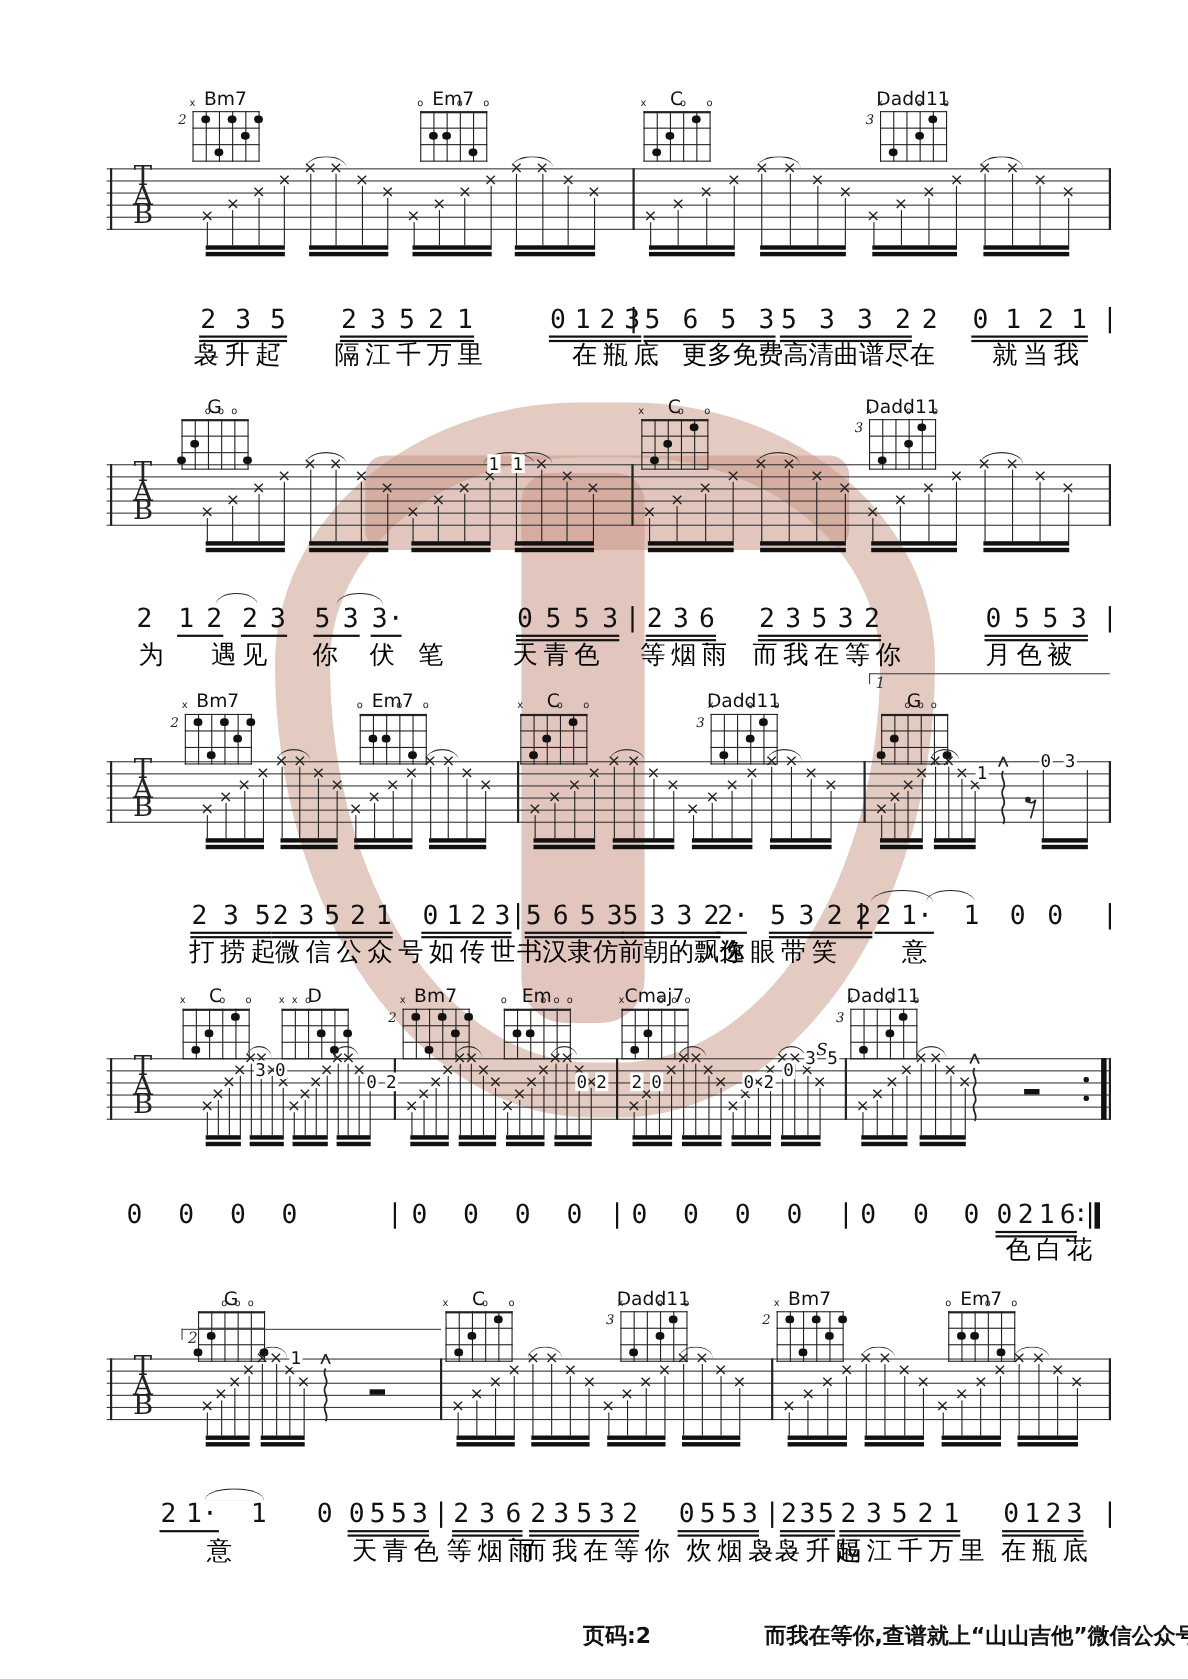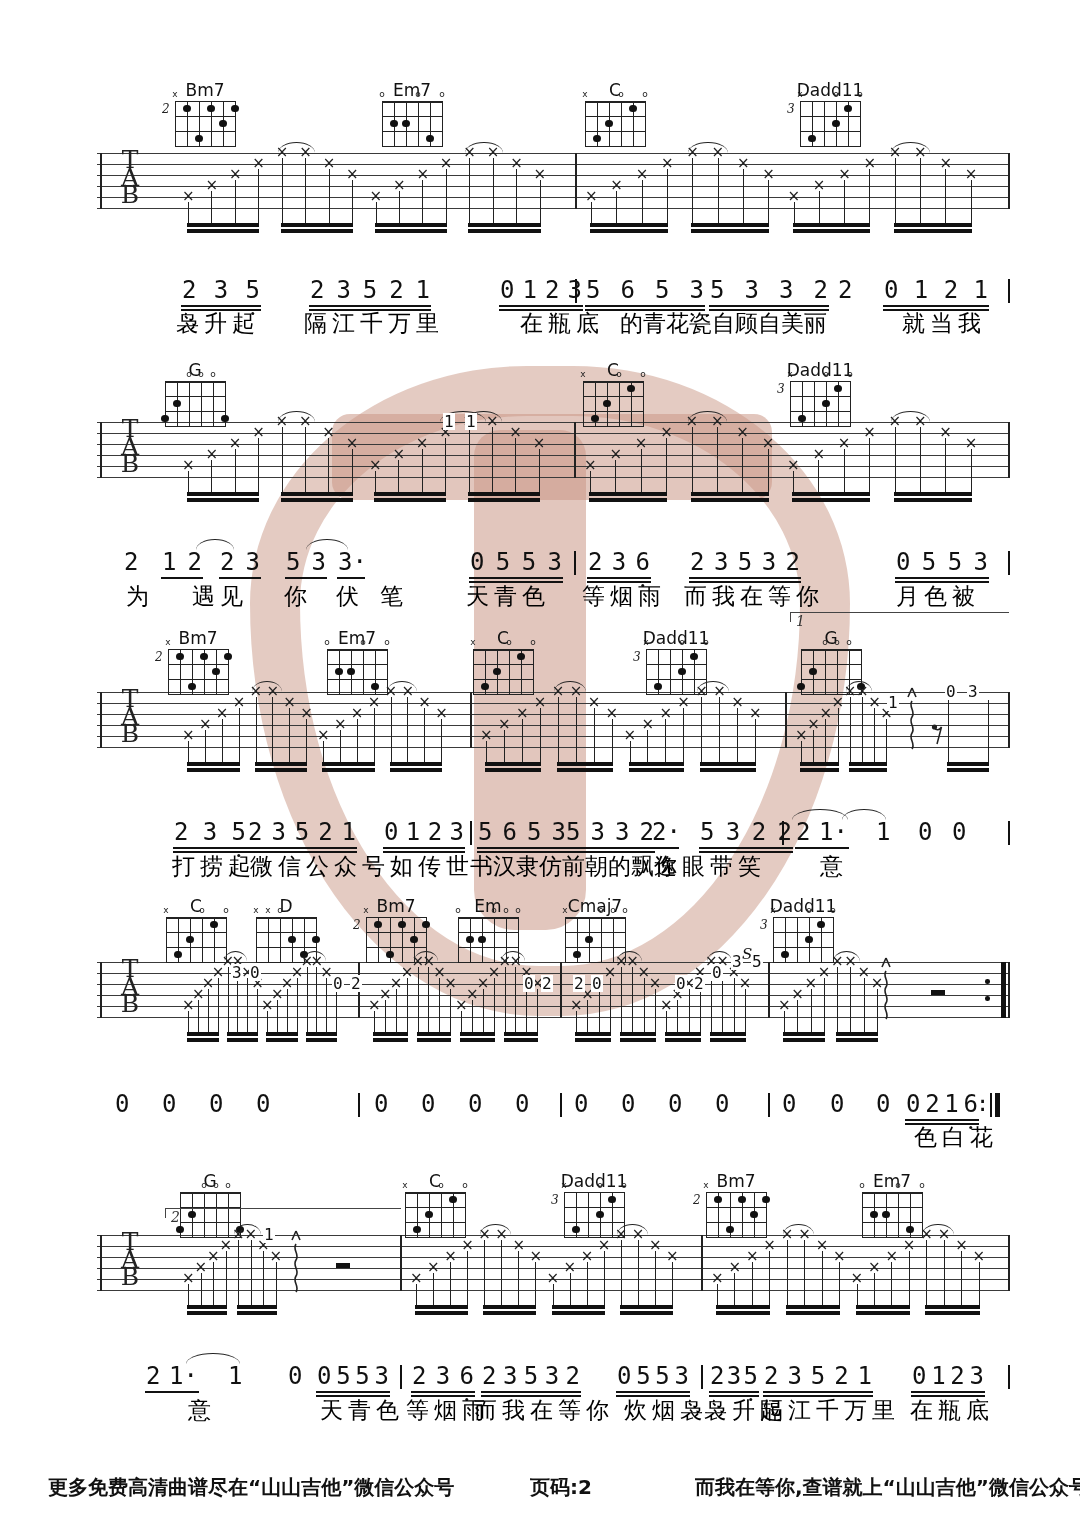--- a/index.html
+++ b/index.html
@@ -247,21 +247,21 @@
         <span style="position: relative;">2</span>
         <span style="position: relative;">1</span>
       </div>
       <div style="left: 883px; top: 305px; width: 106px; height: 1.5px; background: rgb(17, 17, 17);"></div>
       <div style="left: 883px; top: 309px; width: 106px; height: 1.5px; background: rgb(17, 17, 17);"></div>
       <div style="left: 575px; top: 279px; width: 1.5px; height: 24px; background: rgb(17, 17, 17);"></div>
       <div style="left: 1008px; top: 279px; width: 1.5px; height: 24px; background: rgb(17, 17, 17);"></div>
       <div style="left: 176px; top: 310px; font-size: 23px; color: rgb(0, 0, 0); letter-spacing: 5px; white-space: nowrap; line-height: 26px;">袅升起</div>
       <div style="left: 304px; top: 310px; font-size: 23px; color: rgb(0, 0, 0); letter-spacing: 5px; white-space: nowrap; line-height: 26px;">隔江千万里</div>
       <div style="left: 520px; top: 310px; font-size: 23px; color: rgb(0, 0, 0); letter-spacing: 5px; white-space: nowrap; line-height: 26px;">在瓶底</div>
-      <div style="left: 620px; top: 310px; font-size: 23px; color: rgb(0, 0, 0); letter-spacing: 0px; white-space: nowrap; line-height: 26px;">的青花瓷自顾自美丽</div>
+      <div style="left: 620px; top: 310px; font-size: 23px; color: rgb(0, 0, 0); letter-spacing: 0px; white-space: nowrap; line-height: 26px;">更多免费高清曲谱尽在</div>
       <div style="left: 902px; top: 310px; font-size: 23px; color: rgb(0, 0, 0); letter-spacing: 5px; white-space: nowrap; line-height: 26px;">就当我</div>
       <div style="left: 97px; top: 422px; width: 913px; height: 1px; background: rgb(58, 58, 58);"></div>
       <div style="left: 97px; top: 433px; width: 913px; height: 1px; background: rgb(58, 58, 58);"></div>
       <div style="left: 97px; top: 444px; width: 913px; height: 1px; background: rgb(58, 58, 58);"></div>
       <div style="left: 97px; top: 455px; width: 913px; height: 1px; background: rgb(58, 58, 58);"></div>
       <div style="left: 97px; top: 466px; width: 913px; height: 1px; background: rgb(58, 58, 58);"></div>
       <div style="left: 97px; top: 477px; width: 913px; height: 1px; background: rgb(58, 58, 58);"></div>
       <div style="left: 100px; top: 422px; width: 1.5px; height: 56px; background: rgb(34, 34, 34);"></div>
       <div style="left: 574px; top: 422px; width: 1.5px; height: 56px; background: rgb(34, 34, 34);"></div>
       <div style="left: 1008px; top: 422px; width: 1.5px; height: 56px; background: rgb(34, 34, 34);"></div>
@@ -1409,17 +1409,16 @@
       <div style="left: 704px; top: 1397px; font-size: 23px; color: rgb(0, 0, 0); letter-spacing: 5px; white-space: nowrap; line-height: 26px;">袅升起</div>
       <div style="left: 760px; top: 1397px; font-size: 23px; color: rgb(0, 0, 0); letter-spacing: 5px; white-space: nowrap; line-height: 26px;">隔江千万里</div>
       <div style="left: 910px; top: 1397px; font-size: 23px; color: rgb(0, 0, 0); letter-spacing: 5px; white-space: nowrap; line-height: 26px;">在瓶底</div>
       <div style="left: 790px; top: 612px; width: 218px; height: 9px; border-top: 1.8px solid rgb(68, 68, 68); border-left: 1.8px solid rgb(68, 68, 68);"></div>
       <div style="left: 796px; top: 613px; font-size: 14px; font-style: italic; font-family: &quot;DejaVu Serif&quot;, serif; color: rgb(51, 51, 51);">1</div>
       <div style="left: 165px; top: 1208px; width: 235px; height: 9px; border-top: 1.8px solid rgb(68, 68, 68); border-left: 1.8px solid rgb(68, 68, 68);"></div>
       <div style="left: 171px; top: 1209px; font-size: 14px; font-style: italic; font-family: &quot;DejaVu Serif&quot;, serif; color: rgb(51, 51, 51);">2</div>
     </div>
 
   <div class="footer">
-    <span class="f-left">更多免费高清曲谱尽在“山山吉他”微信公众号</span>
     <span class="f-center">页码:2</span>
     <span class="f-right">而我在等你,查谱就上“山山吉他”微信公众号</span>
   </div>
 </div>
 
 </body></html>

